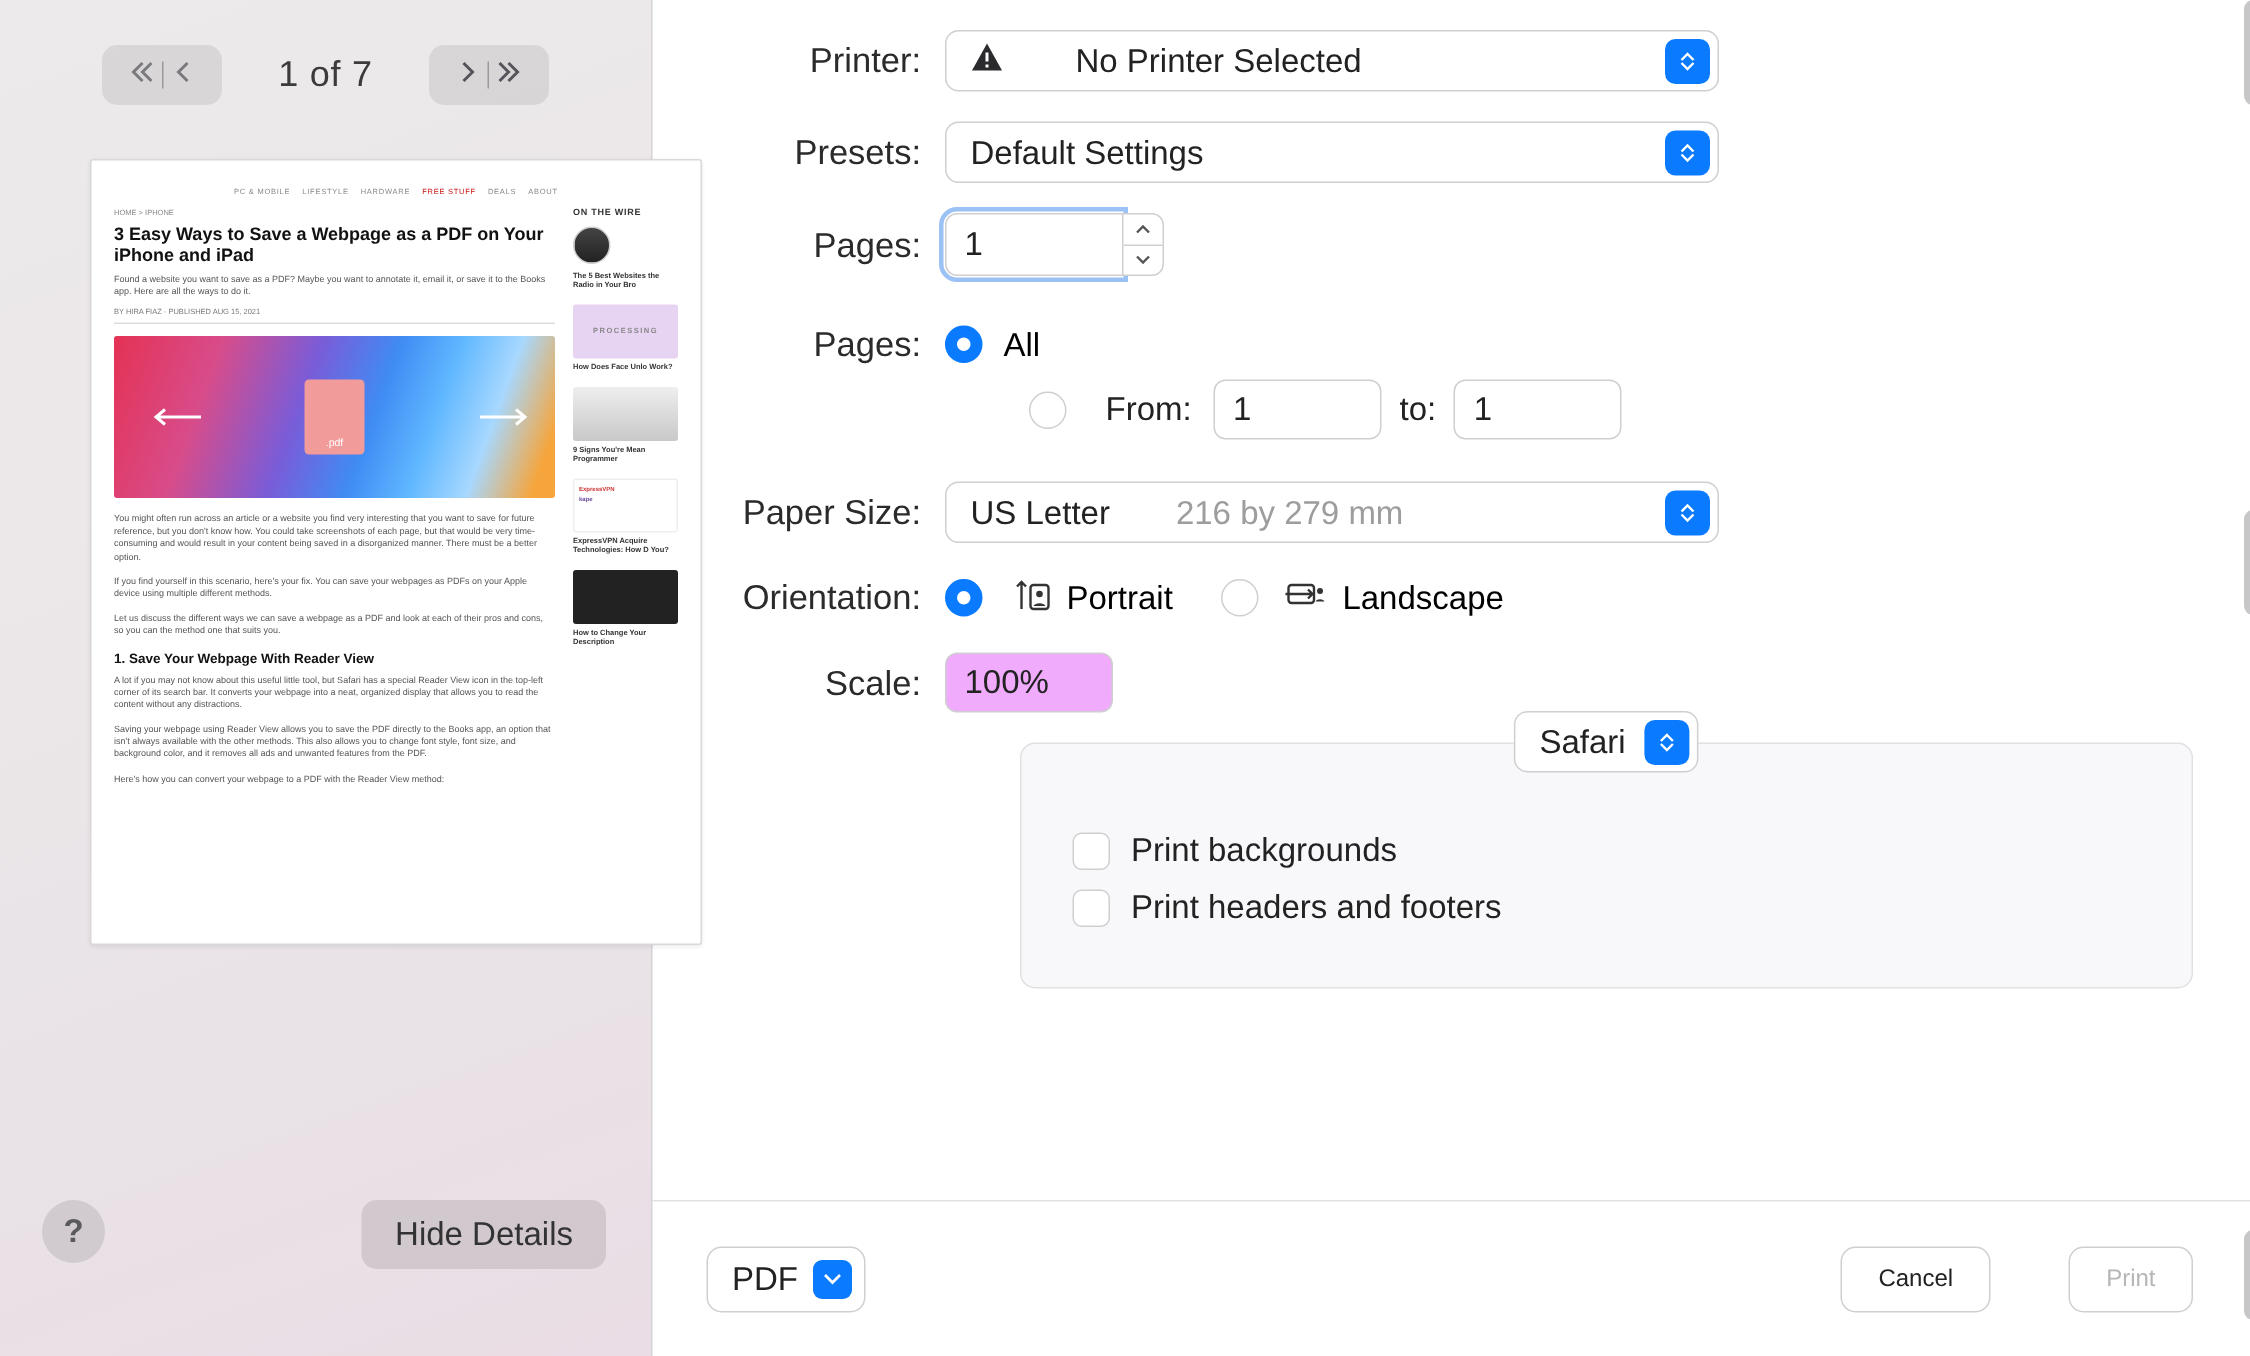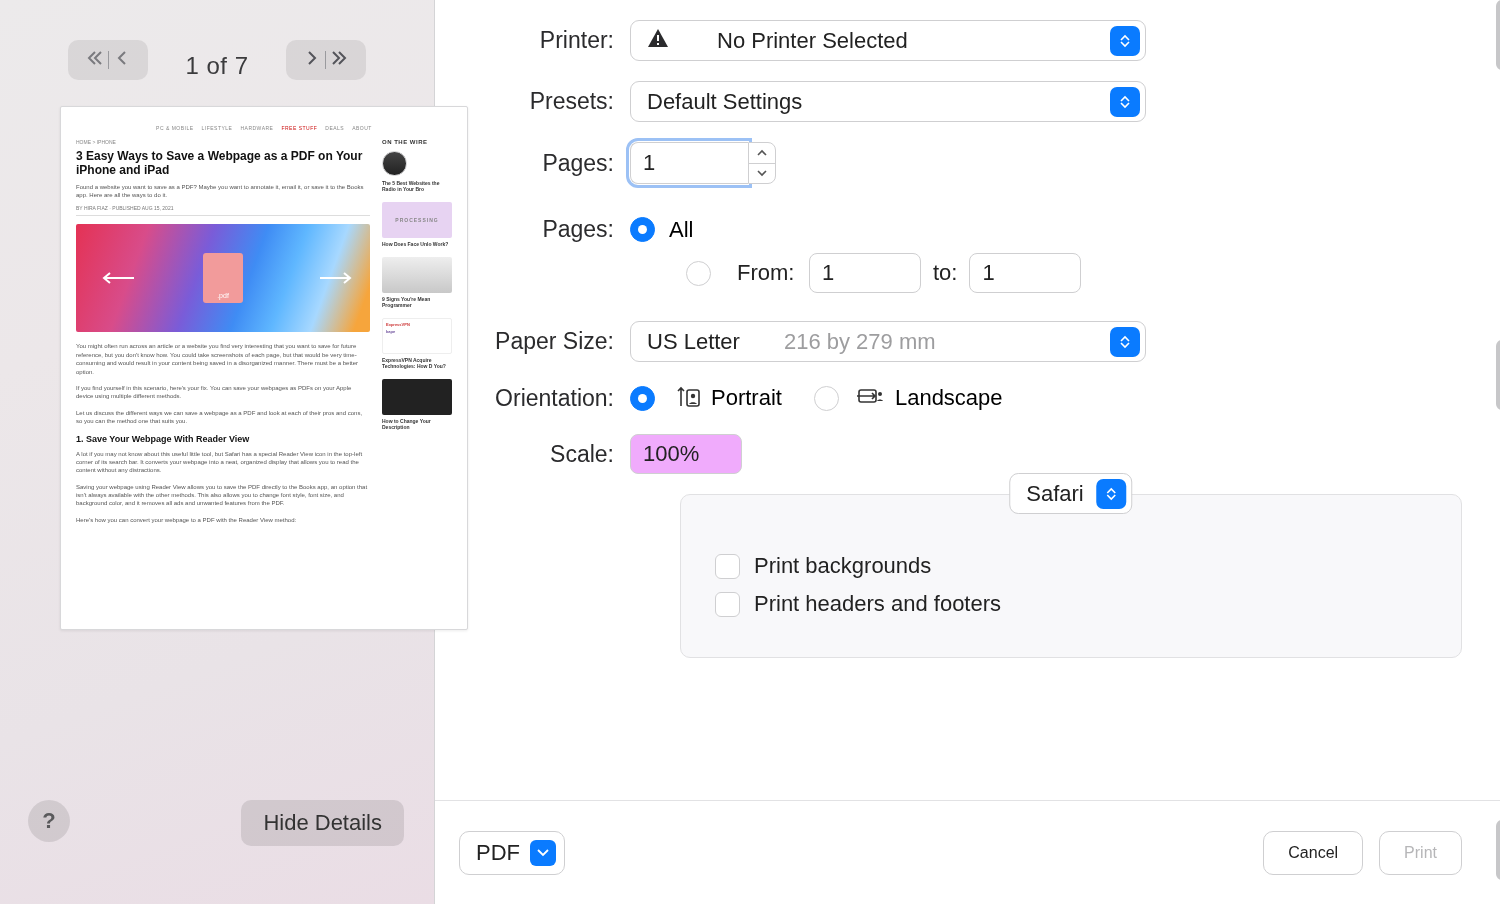--- a/index.html
+++ b/index.html
@@ -9,21 +9,21 @@
     display:flex; background:#fff;
   }
   
   .preview-pane{
     width:535px; height:100%; position:relative;
     background:linear-gradient(160deg,#eceaeb 0%,#ece7e9 35%,#e9e3e7 70%,#eadde5 100%);
     border-right:1px solid #d4d4d6;
   }
   .nav-cluster{
     position:absolute; top:20px; left:0; right:0; height:60px;
-    display:flex; align-items:flex-end; justify-content:space-between;
+    display:flex; align-items:center; justify-content:space-between;
     padding:0 68px 0 68px;
   }
   .nav-btn{
     width:80px; height:40px; border-radius:10px;
     background:rgba(0,0,0,0.08);
     display:flex; align-items:center; justify-content:center;
     gap:2px; color:#7a7a7e;
   }
   .nav-btn svg{width:16px;height:16px}
   .nav-sep{width:1px;height:18px;background:#9a9a9e;margin:0 3px}
@@ -138,21 +138,21 @@
   .app-select-holder{
     position:absolute;top:-22px;left:50%;transform:translateX(-50%);
   }
   .app-body{padding:58px 34px 0}
   .check-row{display:flex;align-items:center;font-size:22px;color:#222;margin-bottom:12px}
   .checkbox{
     width:25px;height:25px;border:1px solid #cfcfd1;border-radius:6px;background:#fff;margin-right:14px;flex:none;
   }
   
   .bottom-bar{
-    height:104px;border-top:1px solid #e2e2e4;display:flex;align-items:center;padding:0 38px 0 24px;
+    height:104px;border-top:1px solid #e2e2e4;display:flex;align-items:center;padding:0 38px 0 36px;gap:36px;
   }
   .pdf-btn{
     height:44px;border:1px solid #cfcfd1;border-radius:10px;display:flex;align-items:center;padding:0 8px 0 16px;font-size:22px;color:#222;background:#fff;gap:10px;
   }
   .pdf-btn .chev{
     width:26px;height:26px;border-radius:6px;background:#0a7bff;display:flex;align-items:center;justify-content:center;
   }
   .pdf-btn .chev svg{width:12px;height:8px}
   .spacer{flex:1}
   .push-btn{

